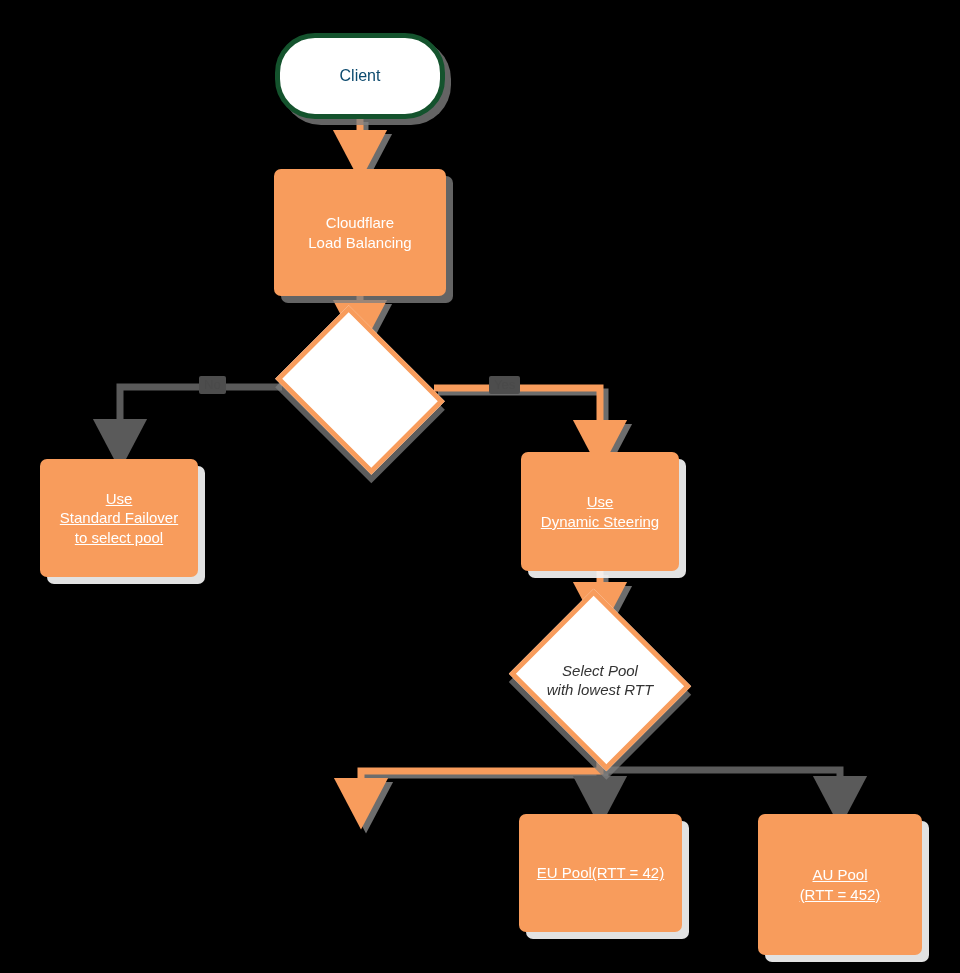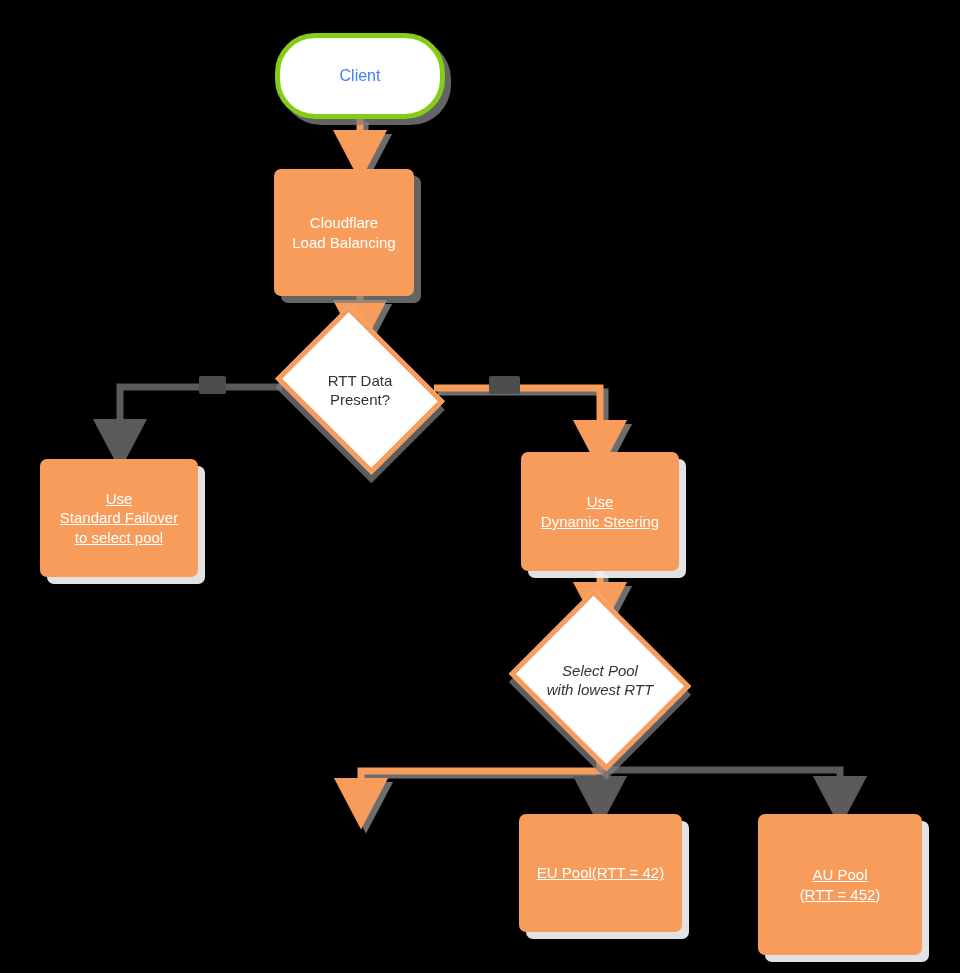--- a/index.html
+++ b/index.html
@@ -9,22 +9,22 @@
     -webkit-font-smoothing:antialiased;
   }
   #canvas{position:absolute;inset:0;}
   svg.edges{position:absolute;left:0;top:0;width:960px;height:973px;}
 
   .node{position:absolute;box-sizing:border-box;display:flex;align-items:center;
         justify-content:center;text-align:center;line-height:1.28;}
 
   
   .n-terminal{
-    background:#ffffff;border:5px solid #84cc16;border-radius:40px;
-    color:#3b82f6;font-size:16px;
+    background:#ffffff;border:5px solid #14532d;border-radius:40px;
+    color:#0c4a6e;font-size:16px;
     box-shadow:6px 6px 0 0 rgba(128,128,128,.78);
   }
 
   
   .n-process{
     background:#f89c5c;border-radius:7px;color:#ffffff;font-size:15px;
     box-shadow:7px 7px 0 0 rgba(128,128,128,.78);
   }
   .n-process.shadow-light{ box-shadow:7px 7px 0 0 rgba(245,245,245,.92);text-decoration:underline; }
 
@@ -94,31 +94,27 @@
     </g>
   </svg>
 
   <div class="edge-label" style="left:199px;top:376px;">No</div>
   <div class="edge-label" style="left:489px;top:376px;">Yes</div>
 
   <div class="node n-terminal" style="left:275px;top:33px;width:170px;height:86px;">
     <span>Client</span>
   </div>
 
-  <div class="node n-process" style="left:274px;top:169px;width:140px;height:127px;flex-direction:column;">
+  <div class="node n-process" style="left:274px;top:169px;width:172px;height:127px;flex-direction:column;">
     <span>Cloudflare</span>
     <span>Load Balancing</span>
   </div>
 
   <div class="node n-decision" style="left:292px;top:338px;width:136px;height:104px;">
     <div class="dia"></div>
-    <div class="dlabel">
-      <div>RTT Data</div>
-      <div>Present?</div>
-    </div>
   </div>
 
   <div class="node n-process shadow-light" style="left:40px;top:459px;width:158px;height:118px;flex-direction:column;">
     <span>Use</span>
     <span>Standard Failover</span>
     <span>to select pool</span>
   </div>
 
   <div class="node n-process shadow-light" style="left:521px;top:452px;width:158px;height:119px;flex-direction:column;">
     <span>Use</span>

